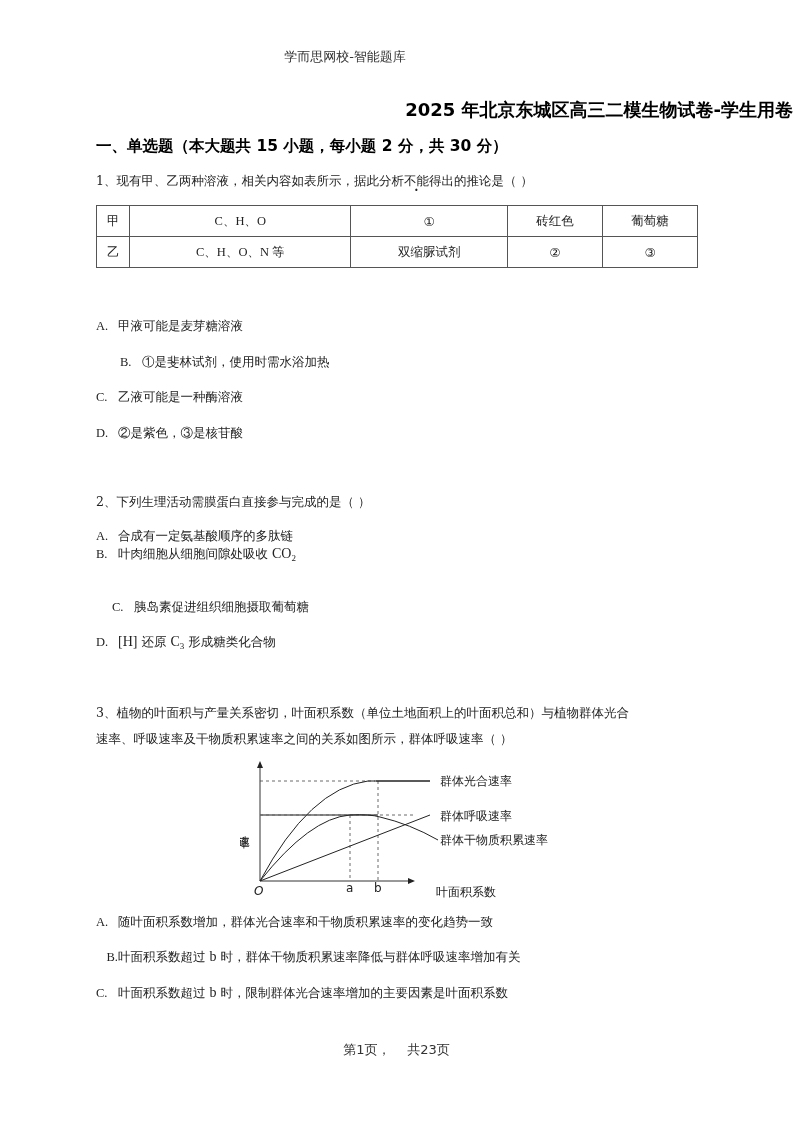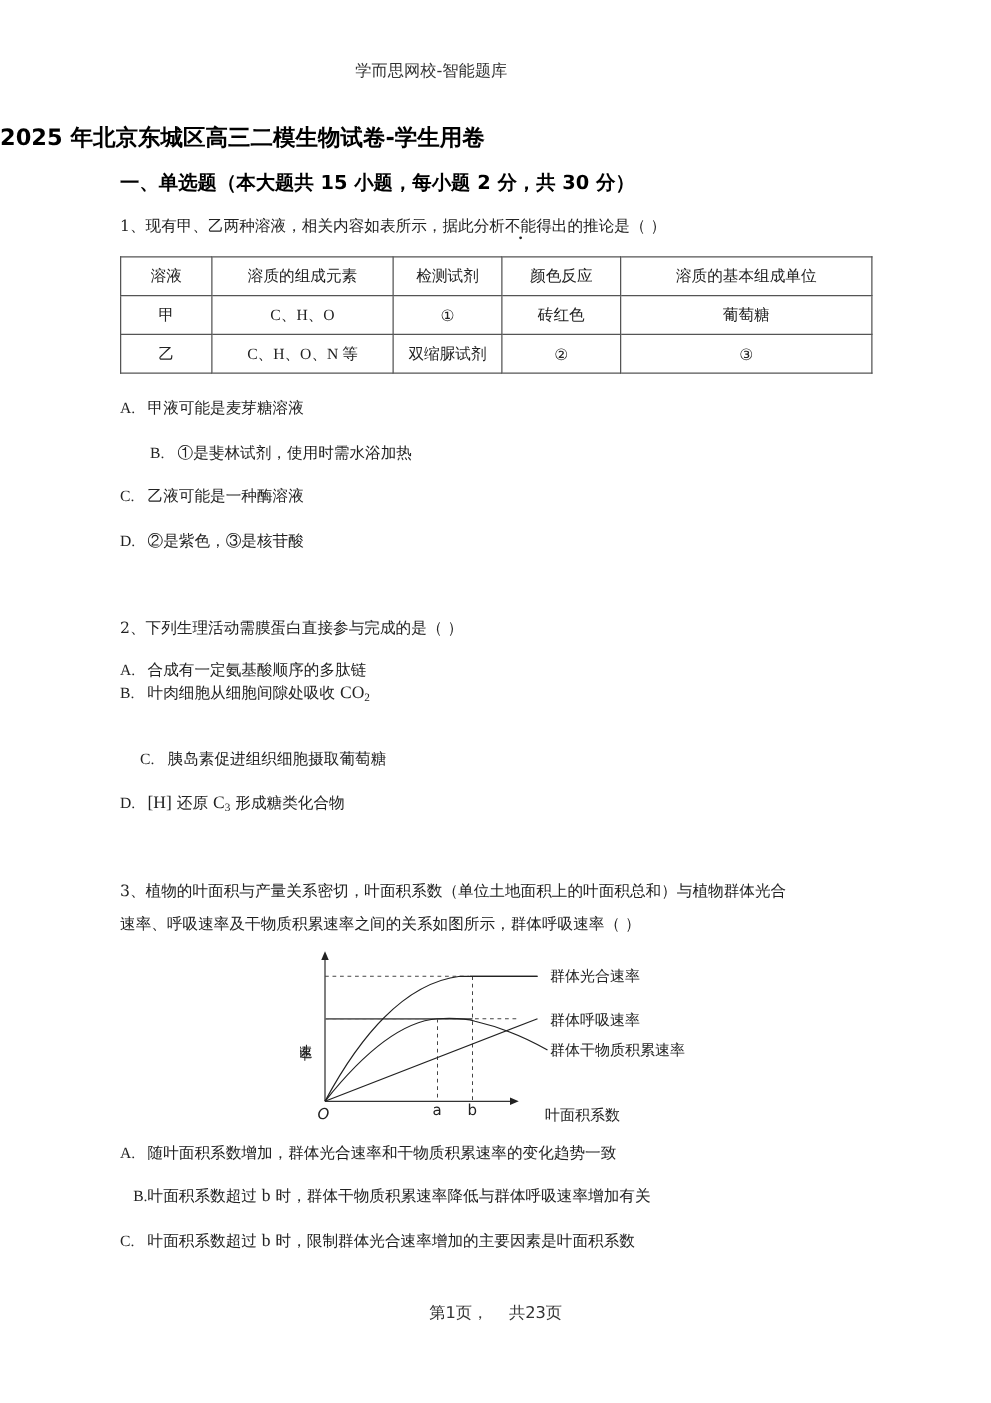--- a/index.html
+++ b/index.html
@@ -1,21 +1,21 @@
 <!DOCTYPE html>
 <html><head>
 <meta charset="utf-8">
 <style>
   html, body { margin: 0; padding: 0; background: #ffffff; }
   body { width: 793px; height: 1122px; position: relative; overflow: hidden;
          font-family: "DejaVu Serif", "Liberation Serif", serif; color: #1a1a1a; }
   .abs { position: absolute; }
   .header { top: 48px; left: 0; width: 690px; text-align: center; font-size: 13px; color: #333;
             font-family: "DejaVu Sans", sans-serif; }
-  .title { top: 98px; left: 0; width: 793px; text-align: left; font-size: 18px; font-weight: bold;
+  .title { top: 98px; left: 0; width: 793px; text-align: right; font-size: 18px; font-weight: bold;
            font-family: "DejaVu Sans", sans-serif; color: #000; }
   .section { top: 136px; left: 96px; font-size: 15.5px; font-weight: bold;
              font-family: "DejaVu Sans", sans-serif; color: #000; }
   .q { font-size: 12.5px; line-height: 18px; color: #222; white-space: nowrap; }
   .opt { font-size: 12.5px; color: #222; white-space: nowrap; }
   .opt .lbl { display: inline-block; width: 22px; font-family: "Liberation Serif", serif; }
   .emph { position: relative; }
   .emph::after { content: "·"; position: absolute; left: 50%; bottom: -11px; transform: translateX(-50%);
                  font-size: 12px; font-weight: bold; }
   table.t { position: absolute; top: 205px; left: 96px; width: 602px; border-collapse: collapse;
@@ -33,27 +33,20 @@
 <div class="abs header">学而思网校-智能题库</div>
 <div class="abs title">2025 年北京东城区高三二模生物试卷-学生用卷</div>
 <div class="abs section">一、单选题（本大题共 15 小题，每小题 2 分，共 30 分）</div>
 
 <div class="abs q" style="top:172px; left:96px;">
   <span>1、现有甲、乙两种溶液，相关内容如表所示，据此分析</span><span class="emph">不能</span><span>得出的推论是（          ）</span>
 </div>
 
 <table class="t">
   <tbody>
-      <tr>
-    <td style="width:72px">溶液</td>
-    <td style="width:144px">溶质的组成元素</td>
-    <td style="width:86px">检测试剂</td>
-    <td style="width:94px">颜色反应</td>
-    <td>溶质的基本组成单位</td>
-  </tr>
   <tr>
     <td>甲</td>
     <td style="font-family:'Liberation Serif',serif">C、H、O</td>
     <td>①</td>
     <td>砖红色</td>
     <td>葡萄糖</td>
   </tr>
   <tr>
     <td>乙</td>
     <td style="font-family:'Liberation Serif',serif">C、H、O、N 等</td>

